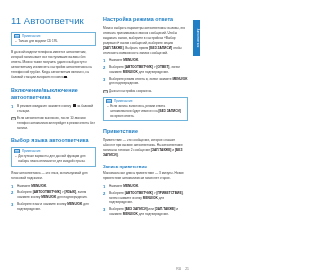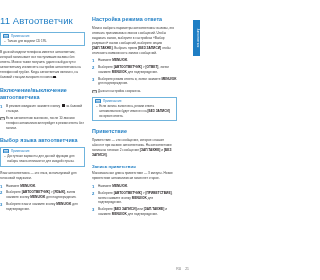--- a/index.html
+++ b/index.html
@@ -25,21 +25,21 @@
     position:absolute;
     top:50%;left:50%;
     transform:translate(-50%,-50%) rotate(90deg);
     color:#ffffff;
     font-size:2.6px;
     letter-spacing:0.2px;
     white-space:nowrap;
   }
   .cols{
     position:absolute;
-    left:0;top:16px;
+    left:11px;top:16px;
     width:178px;
     display:flex;
     gap:7px;
   }
   .col{width:85px;}
   h1.title{
     margin:0 0 6px 0;
     font-size:9.5px;
     font-weight:400;
     color:#1f7ec4;

